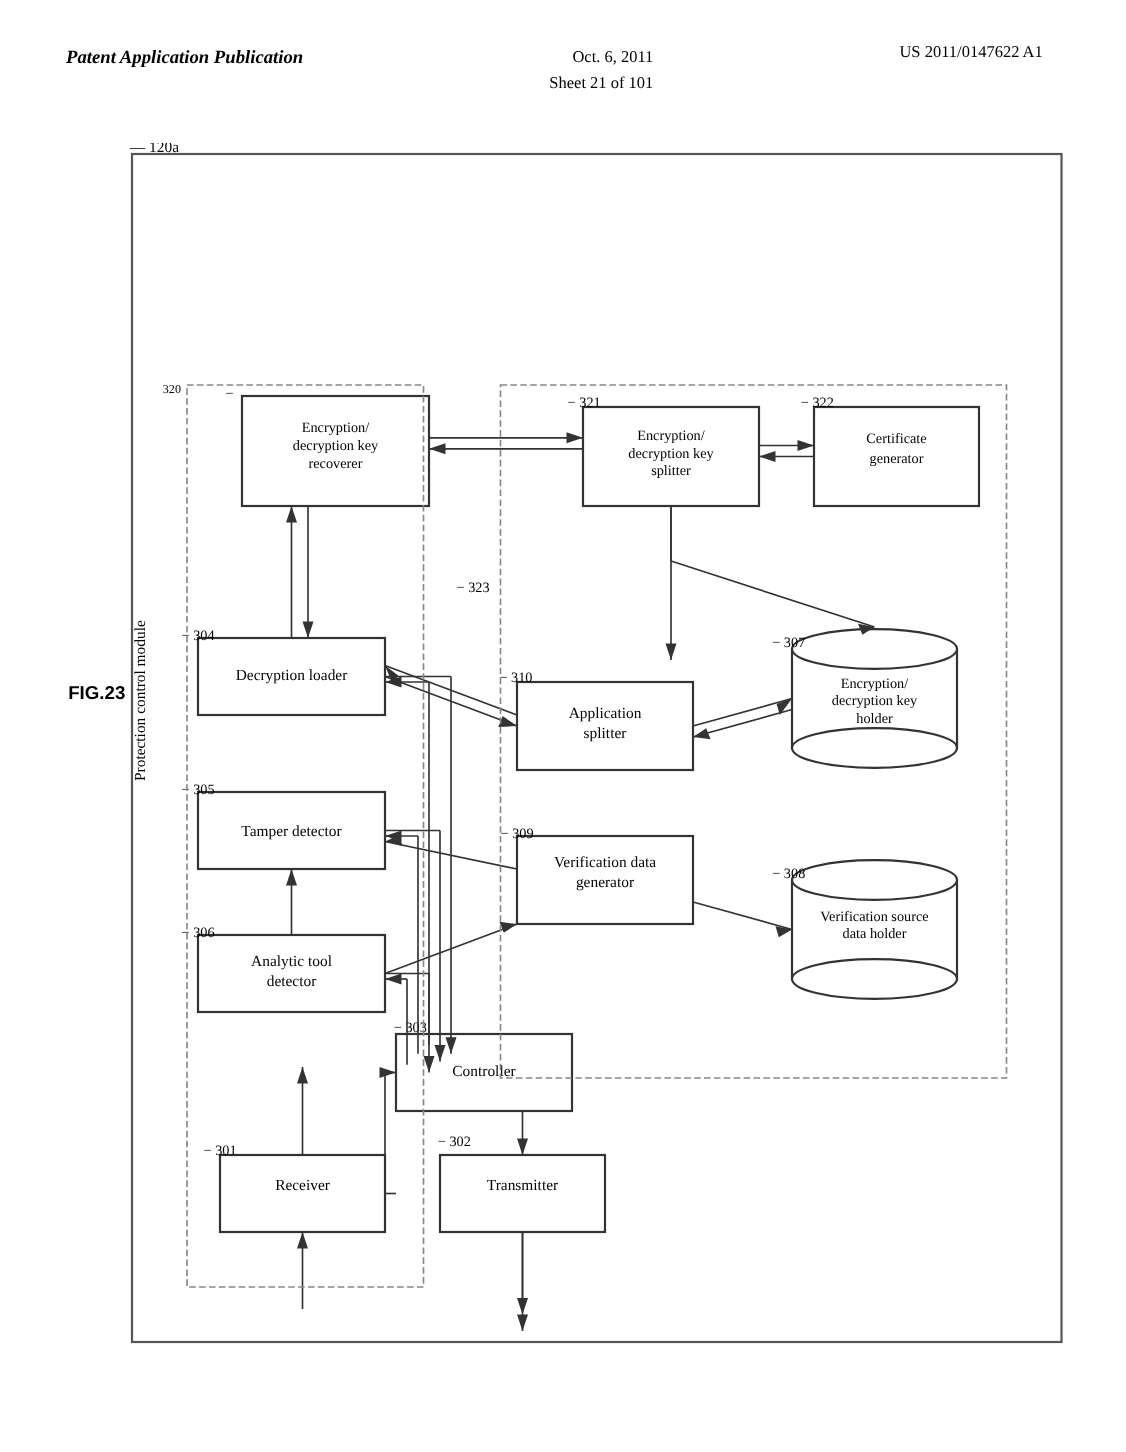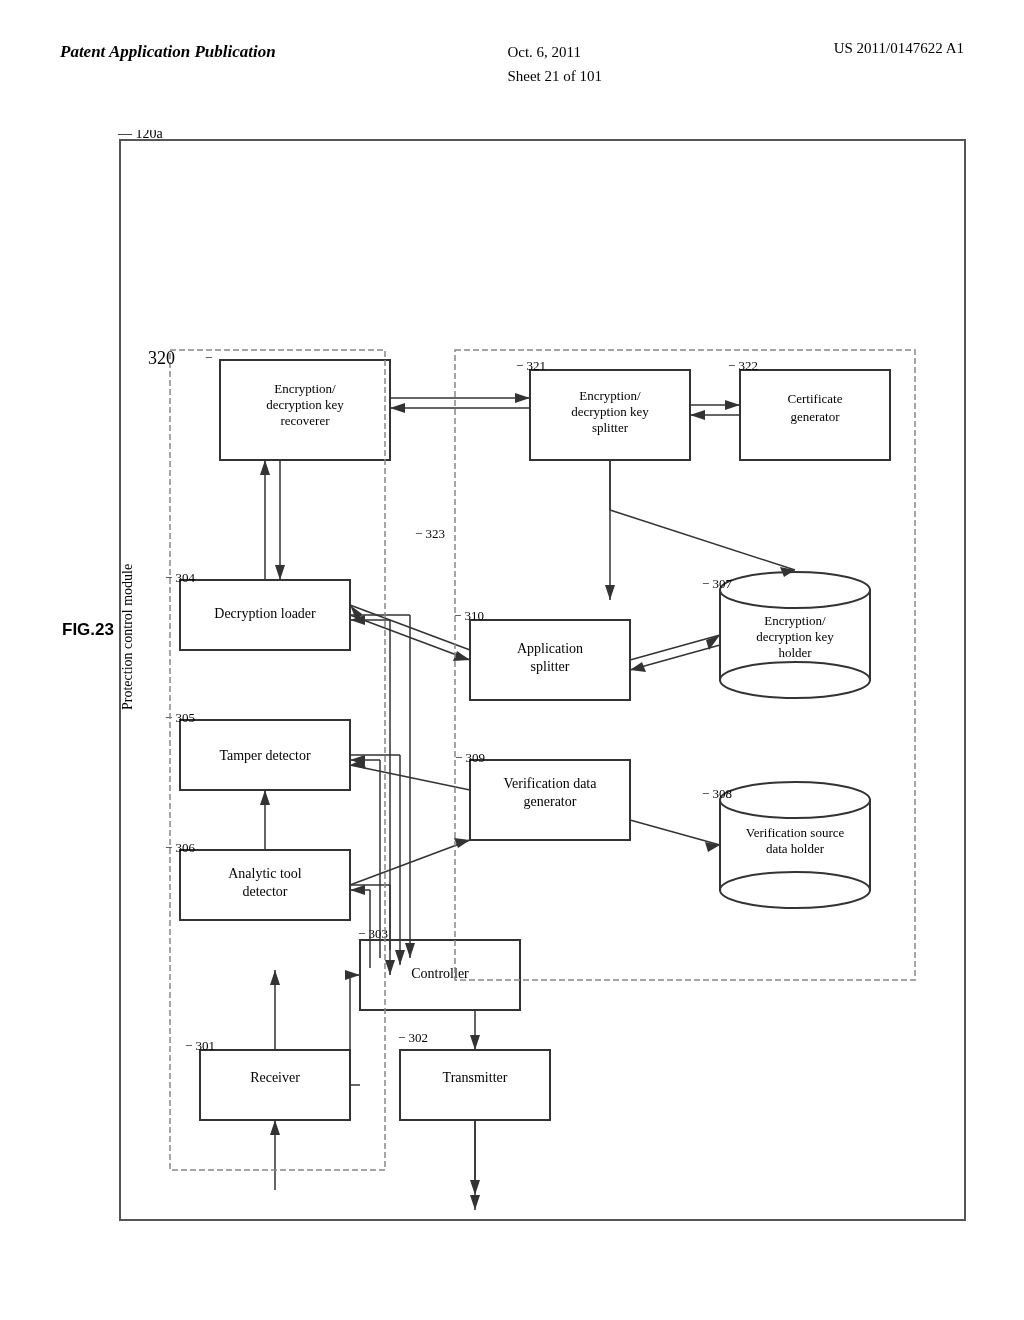--- a/index.html
+++ b/index.html
@@ -15,33 +15,33 @@
       width: 1024px;
       height: 1320px;
       background: #fff;
       position: relative;
     }
 
     .header {
       display: flex;
       justify-content: space-between;
       align-items: flex-start;
-      padding: 40px 60px 20px 60px;
+      padding: 40px 76px 20px 60px;
     }
   </style>
 </head>
 <body>
 
 <div class="page">
 
   <div class="header">
     <div style="font-size:17px; font-weight:bold; font-style:italic; line-height:1.4;">
       <span>Patent Application Publication</span>
     </div>
-    <div style="font-size:15px; text-align:left; line-height:1.6;">
+    <div style="font-size:15px; text-align:right; line-height:1.6;">
       <div>Oct. 6, 2011</div>
       <div>Sheet 21 of 101</div>
     </div>
     <div style="font-size:15px;">US 2011/0147622 A1</div>
   </div>
 
   <div style="position:absolute; left:62px; top:620px; font-size:17px; font-weight:bold; font-family:Liberation Sans, sans-serif;">FIG.23</div>
 
   <svg style="position:absolute; top:130px; left:80px; width:900px; height:1140px;" viewBox="0 0 900 1140">
 
@@ -223,15 +223,15 @@
 
     <line x1="185" y1="720" x2="185" y2="660" stroke="#333" stroke-width="1.5"></line>
     <polygon points="185,660 180,675 190,675" fill="#333"></polygon>
 
     <rect x="90" y="220" width="215" height="820" fill="none" stroke="#888" stroke-width="1.5" stroke-dasharray="6,3"></rect>
 
     <rect x="375" y="220" width="460" height="630" fill="none" stroke="#888" stroke-width="1.5" stroke-dasharray="6,3"></rect>
 
   </svg>
 
-  <div style="position:absolute; left:148px; top:348px; font-size:18px; font-family:'Times New Roman',serif;">320</div>
+  <div style="position:absolute; left:148px; top:348px; font-size:11px; font-family:'Times New Roman',serif;">320</div>
 
 </div>
 
 </body></html>

